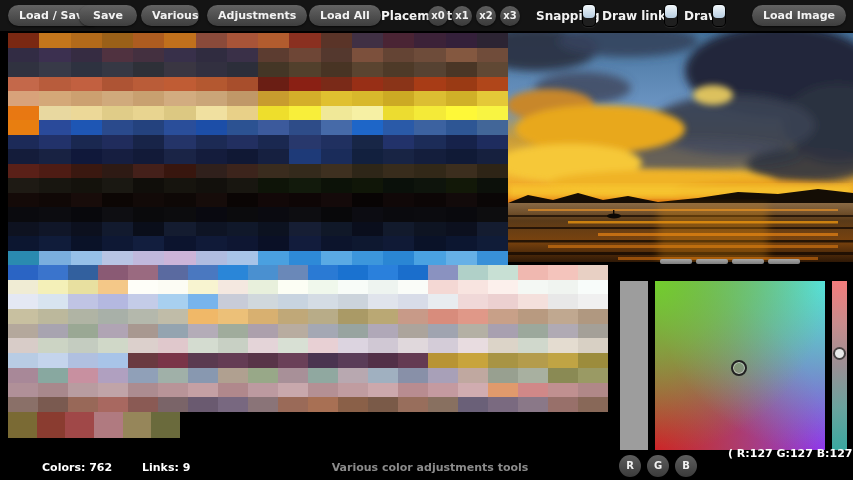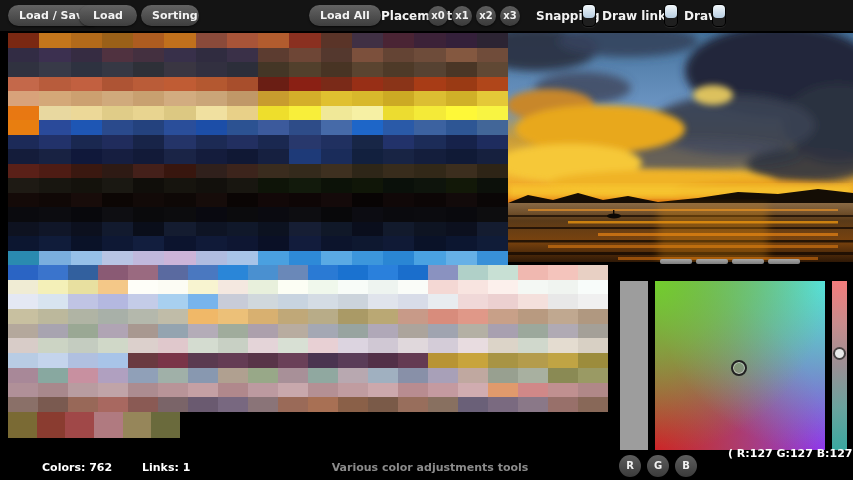--- a/index.html
+++ b/index.html
@@ -44,22 +44,23 @@
   #hint{color:#8b8b8b;left:0;width:860px;text-align:center;}
   #readouts{left:728px;top:447px;width:118px;text-align:center;color:#fff;font-weight:bold;
         font-size:11px;line-height:14px;white-space:nowrap;}
   .chan-btn{top:455px;}
 </style>
 </head>
 <body>
 
 <div id="toolbar" class="abs">
   <button class="pill" style="left:8px;">Load / Save</button>
-  <button class="pill" style="left:79px;width:58px;">Load</button>
-  <button class="pill" style="left:141px;width:58px;">Sorting</button>
+  <button class="pill" style="left:79px;width:58px;">Save</button>
+  <button class="pill" style="left:141px;width:58px;">Various</button>
+  <button class="pill" style="left:207px;">Adjustments</button>
   <button class="pill" style="left:309px;">Load All</button>
 
   <span class="bar-label" style="left:381px;">Placement</span>
   <button class="circle-btn" style="left:428px;">x0</button>
   <button class="circle-btn" style="left:452px;">x1</button>
   <button class="circle-btn" style="left:476px;">x2</button>
   <button class="circle-btn" style="left:500px;">x3</button>
 
   <span class="bar-label" style="left:536px;">Snapping</span>
   <div class="toggle" style="left:582px;">
@@ -69,20 +70,21 @@
   <span class="bar-label" style="left:602px;">Draw links</span>
   <div class="toggle" style="left:664px;">
     <div class="knob"></div>
   </div>
 
   <span class="bar-label" style="left:684px;">Draw</span>
   <div class="toggle" style="left:712px;">
     <div class="knob"></div>
   </div>
 
+  <button class="pill" style="left:auto;right:7px;">Load Image</button>
 </div>
 
 <div id="pal-top" class="abs pal">
     <div style="background: rgb(122, 40, 18);"></div>
     <div style="background: rgb(196, 118, 28);"></div>
     <div style="background: rgb(178, 106, 26);"></div>
     <div style="background: rgb(154, 96, 24);"></div>
     <div style="background: rgb(173, 92, 32);"></div>
     <div style="background: rgb(192, 112, 28);"></div>
     <div style="background: rgb(138, 74, 58);"></div>
@@ -632,14 +634,14 @@
 
 <button class="circle-btn chan-btn" style="left:619px;width:22px;height:22px;line-height:22px;">R</button>
 <button class="circle-btn chan-btn" style="left:647px;width:22px;height:22px;line-height:22px;">G</button>
 <button class="circle-btn chan-btn" style="left:675px;width:22px;height:22px;line-height:22px;">B</button>
 
 <div id="readouts" class="abs">
   <div>( R:127 G:127 B:127 )</div>
 </div>
 
 <span class="status-text" style="left:42px;top:461px;">Colors: 762</span>
-<span class="status-text" style="left:142px;top:461px;">Links: 1</span>
+<span class="status-text" style="left:142px;top:461px;">Links: 9</span>
 <span class="status-text" id="hint" style="top:461px;">Various color adjustments tools</span>
 
 </body></html>

